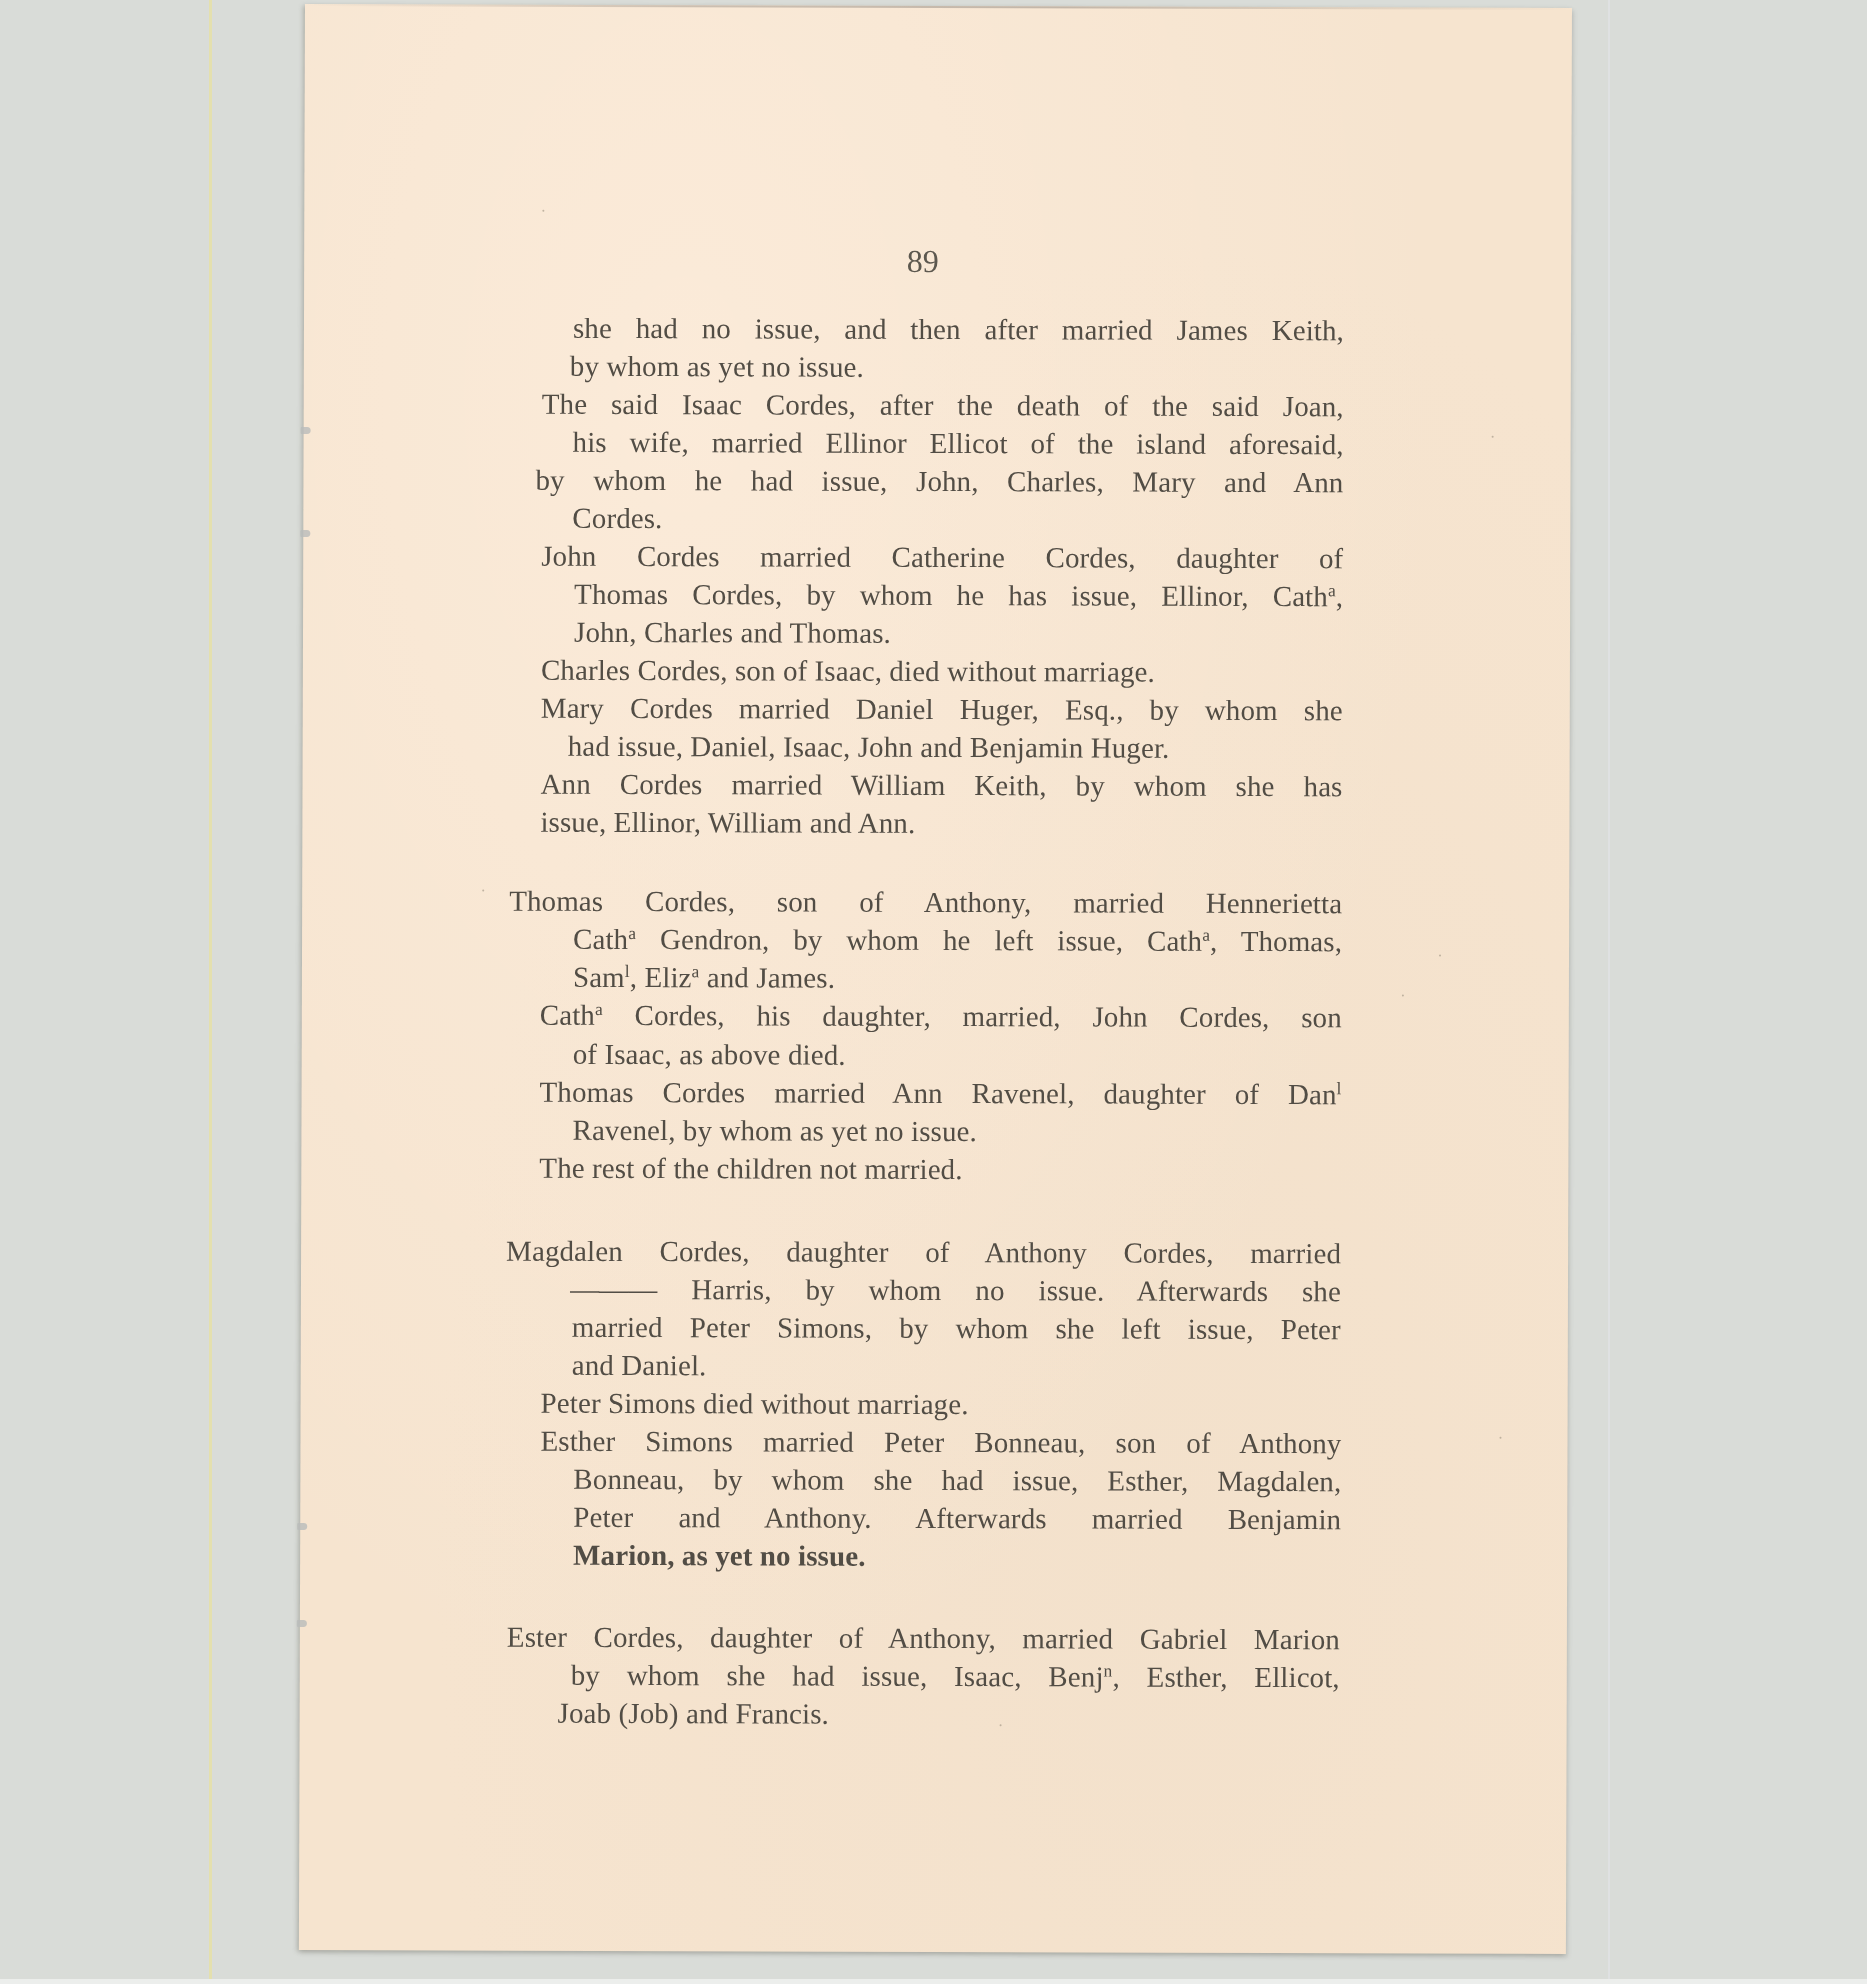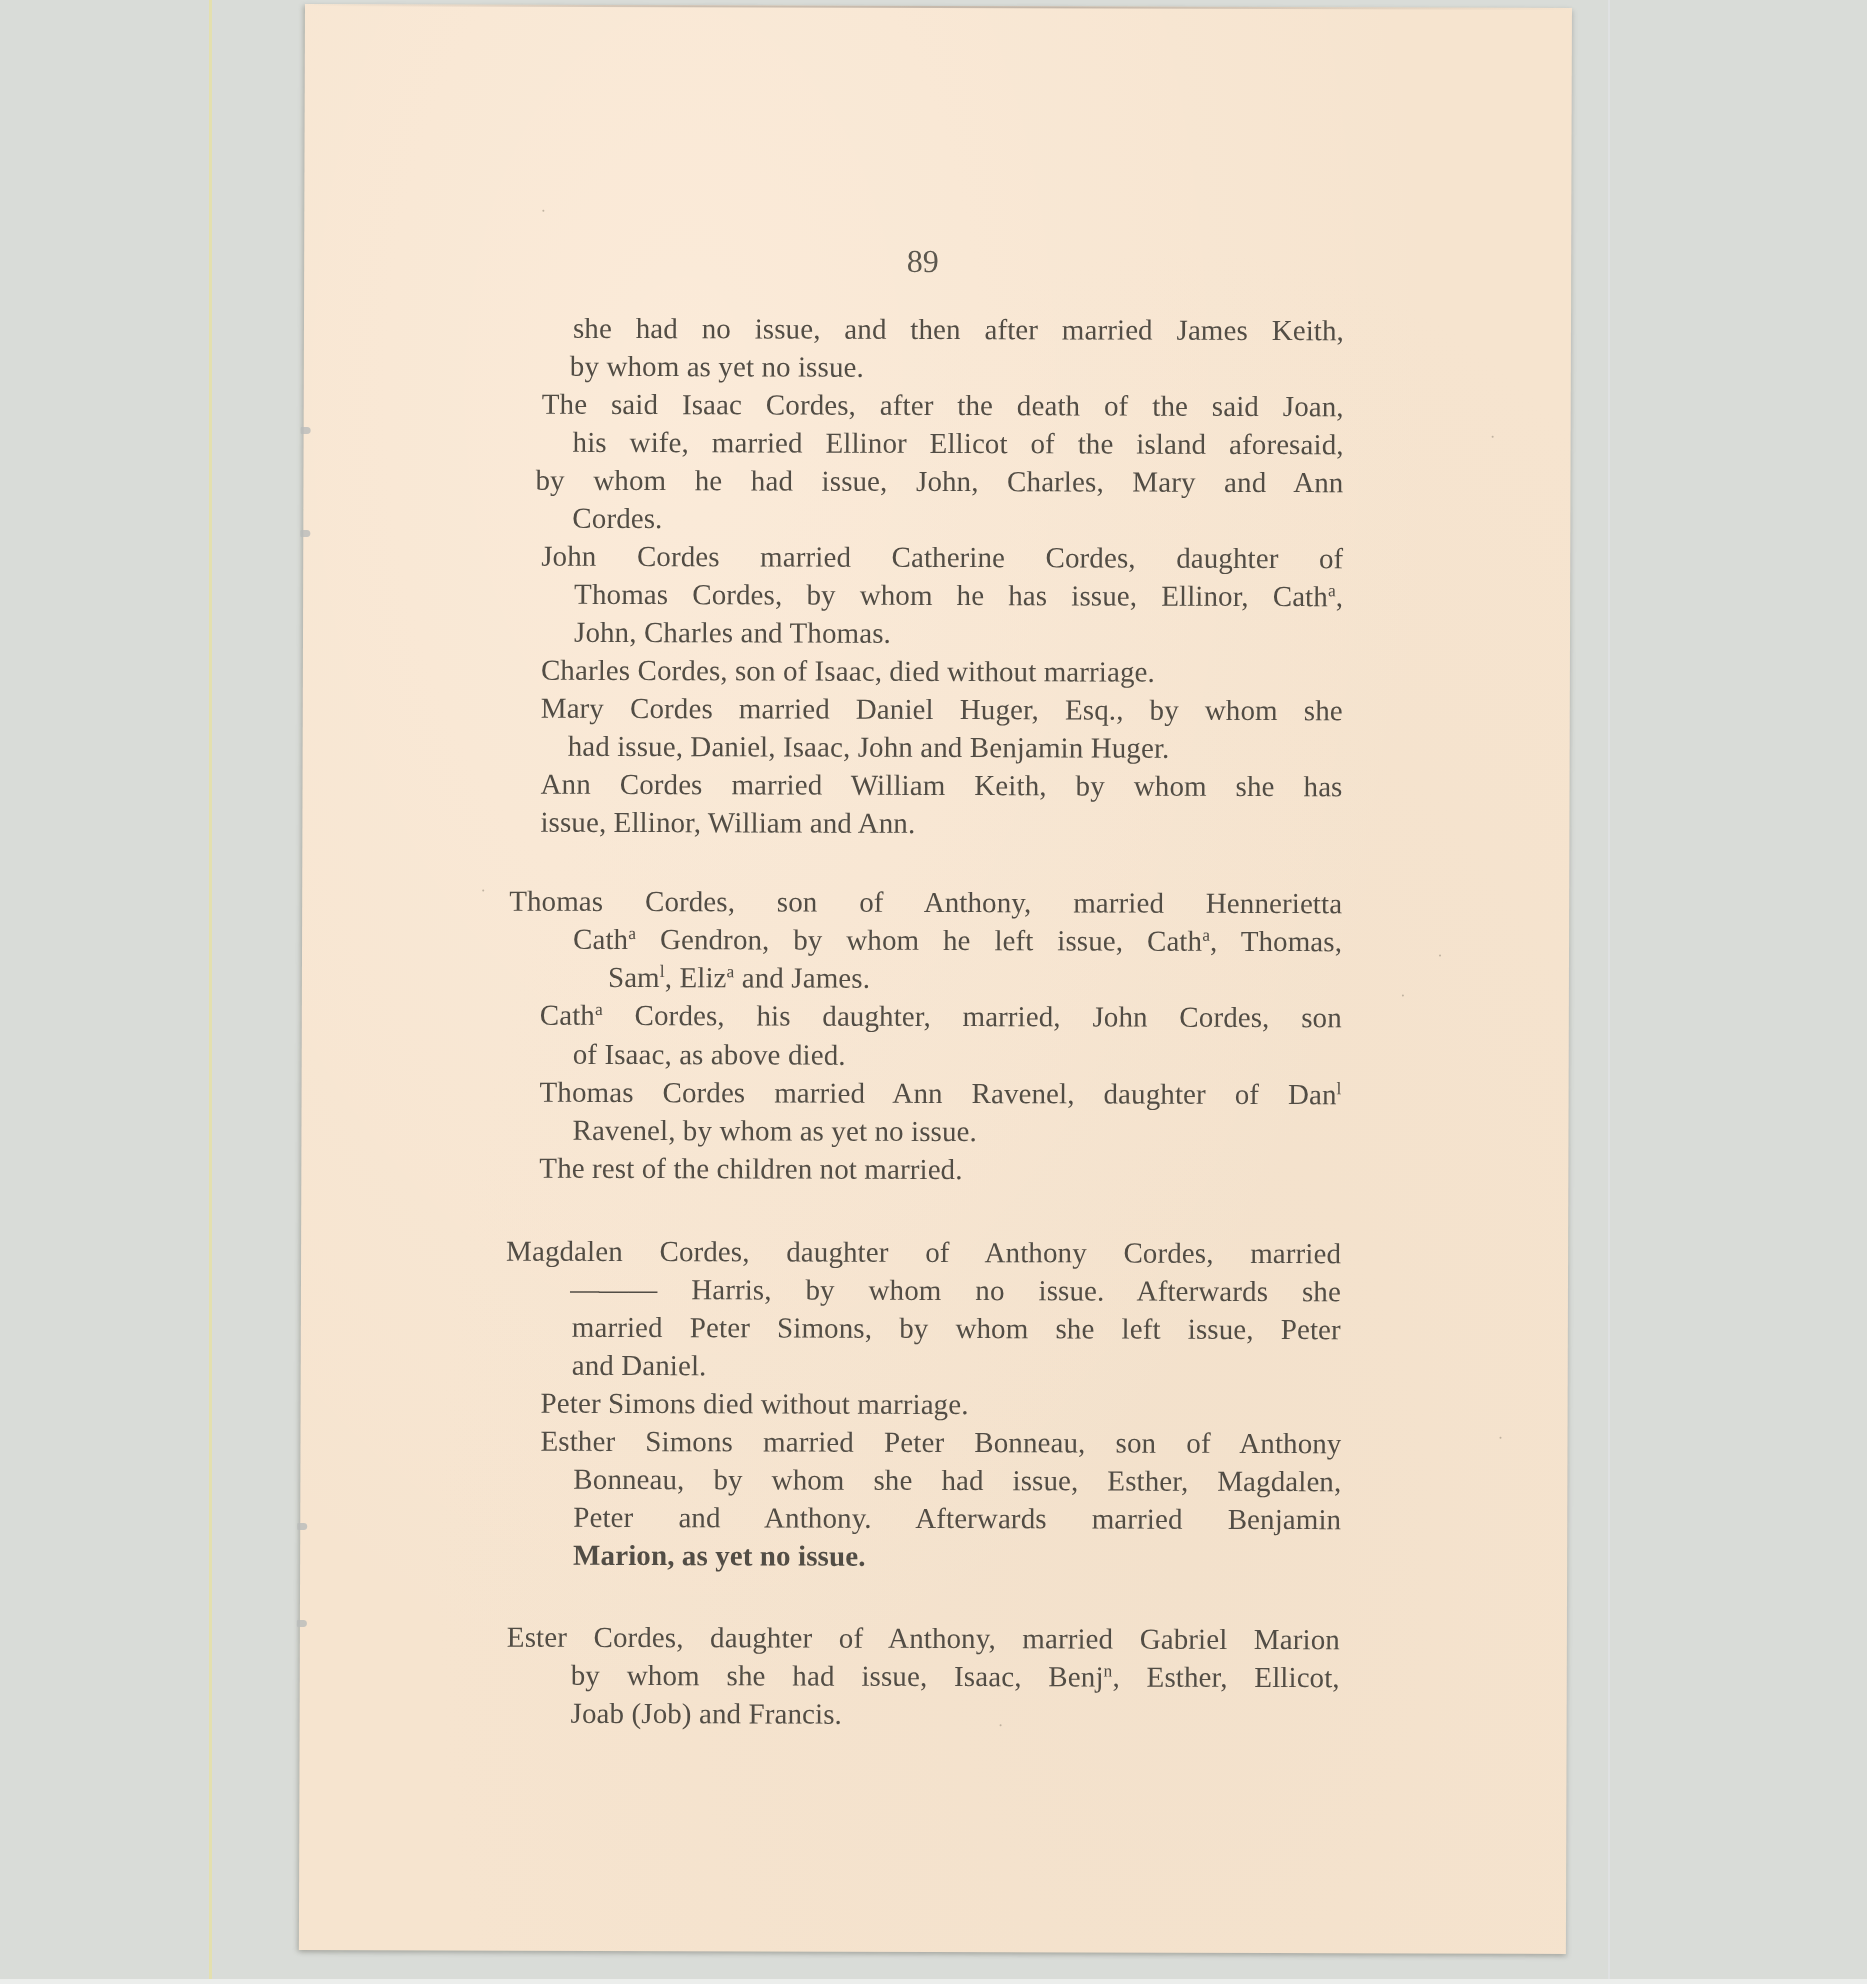--- a/index.html
+++ b/index.html
@@ -91,33 +91,33 @@
       <div class="line justify" style="left: 238px; top: 537px; width: 802px; height: 32px; overflow: hidden;"><span>John Cordes married Catherine Cordes, daughter of</span></div>
       <div class="line justify" style="left: 271px; top: 575px; width: 769px; height: 32px; overflow: hidden;"><span>Thomas Cordes, by whom he has issue, Ellinor, Cath</span><sup>a</sup><span>,</span></div>
       <div class="line" style="left: 271px; top: 613px;"><span>John, Charles and Thomas.</span></div>
       <div class="line" style="left: 238px; top: 651px;"><span>Charles Cordes, son of Isaac, died without marriage.</span></div>
       <div class="line justify" style="left: 238px; top: 689px; width: 802px; height: 32px; overflow: hidden;"><span>Mary Cordes married Daniel Huger, Esq., by whom she</span></div>
       <div class="line" style="left: 265px; top: 727px;"><span>had issue, Daniel, Isaac, John and Benjamin Huger.</span></div>
       <div class="line justify" style="left: 238px; top: 765px; width: 802px; height: 32px; overflow: hidden;"><span>Ann Cordes married William Keith, by whom she has</span></div>
       <div class="line" style="left: 238px; top: 803px;"><span>issue, Ellinor, William and Ann.</span></div>
       <div class="line justify" style="left: 207px; top: 882px; width: 833px; height: 32px; overflow: hidden;"><span>Thomas Cordes, son of Anthony, married Hennerietta</span></div>
       <div class="line justify" style="left: 271px; top: 920px; width: 769px; height: 32px; overflow: hidden;"><span>Cath</span><sup>a</sup><span> Gendron, by whom he left issue, Cath</span><sup>a</sup><span>, Thomas,</span></div>
-      <div class="line" style="left: 271px; top: 958px; margin-left: 35px;"><span>Sam</span><sup>l</sup><span>, Eliz</span><sup>a</sup><span> and James.</span></div>
+      <div class="line" style="left: 271px; top: 958px;"><span>Sam</span><sup>l</sup><span>, Eliz</span><sup>a</sup><span> and James.</span></div>
       <div class="line justify" style="left: 238px; top: 996px; width: 802px; height: 32px; overflow: hidden;"><span>Cath</span><sup>a</sup><span> Cordes, his daughter, married, John Cordes, son</span></div>
       <div class="line" style="left: 271px; top: 1035px;"><span>of Isaac, as above died.</span></div>
       <div class="line justify" style="left: 238px; top: 1073px; width: 802px; height: 32px; overflow: hidden;"><span>Thomas Cordes married Ann Ravenel, daughter of Dan</span><sup>l</sup></div>
       <div class="line" style="left: 271px; top: 1111px;"><span>Ravenel, by whom as yet no issue.</span></div>
       <div class="line" style="left: 238px; top: 1149px;"><span>The rest of the children not married.</span></div>
       <div class="line justify" style="left: 205px; top: 1232px; width: 835px; height: 32px; overflow: hidden;"><span>Magdalen Cordes, daughter of Anthony Cordes, married</span></div>
       <div class="line justify" style="left: 269px; top: 1270px; width: 771px; height: 32px; overflow: hidden;"><span>——— Harris, by whom no issue. Afterwards she</span></div>
       <div class="line justify" style="left: 271px; top: 1308px; width: 769px; height: 32px; overflow: hidden;"><span>married Peter Simons, by whom she left issue, Peter</span></div>
       <div class="line" style="left: 271px; top: 1346px;"><span>and Daniel.</span></div>
       <div class="line" style="left: 240px; top: 1384px;"><span>Peter Simons died without marriage.</span></div>
       <div class="line justify" style="left: 240px; top: 1422px; width: 801px; height: 32px; overflow: hidden;"><span>Esther Simons married Peter Bonneau, son of Anthony</span></div>
       <div class="line justify" style="left: 273px; top: 1460px; width: 768px; height: 32px; overflow: hidden;"><span>Bonneau, by whom she had issue, Esther, Magdalen,</span></div>
       <div class="line justify" style="left: 273px; top: 1498px; width: 768px; height: 32px; overflow: hidden;"><span>Peter and Anthony. Afterwards married Benjamin</span></div>
       <div class="line" style="left: 273px; top: 1536px; font-weight: bold;"><span>Marion, as yet no issue.</span></div>
       <div class="line justify" style="left: 207px; top: 1618px; width: 833px; height: 32px; overflow: hidden;"><span>Ester Cordes, daughter of Anthony, married Gabriel Marion</span></div>
       <div class="line justify" style="left: 271px; top: 1656px; width: 769px; height: 32px; overflow: hidden;"><span>by whom she had issue, Isaac, Benj</span><sup>n</sup><span>, Esther, Ellicot,</span></div>
-      <div class="line" style="left: 271px; top: 1694px;"><span>Joab (Job) and Francis.</span></div>
+      <div class="line" style="left: 258px; top: 1694px;"><span>Joab (Job) and Francis.</span></div>
     </div>
 </div>
 
 
 </body></html>

